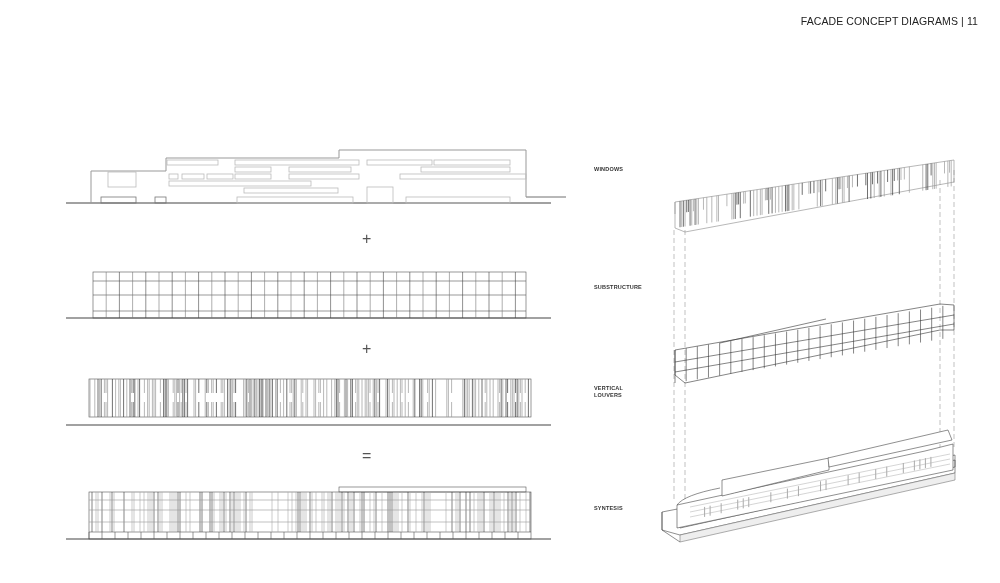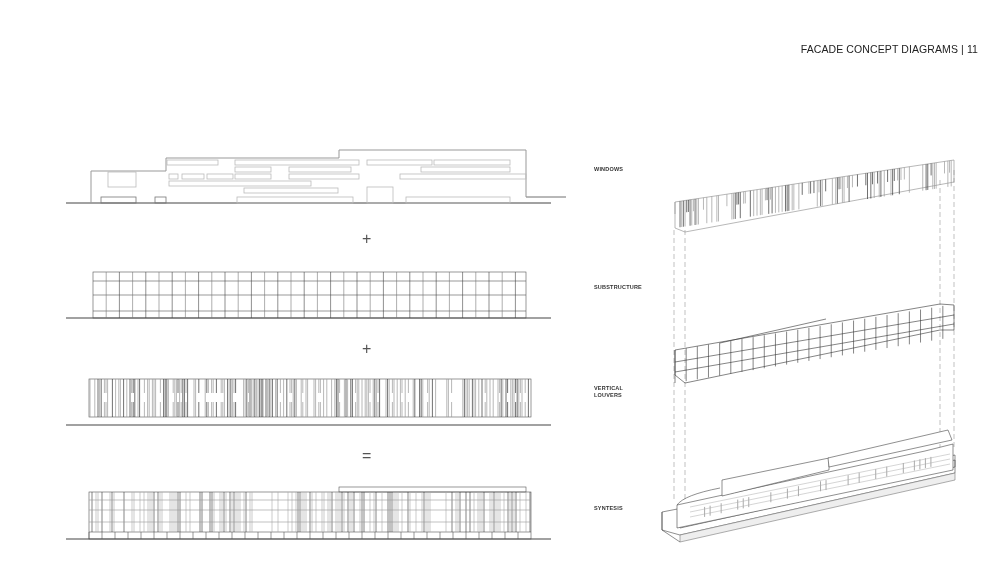--- a/index.html
+++ b/index.html
@@ -1,17 +1,17 @@
 <!DOCTYPE html>
 <html><head>
 <meta charset="utf-8">
 <style>
   html,body{margin:0;padding:0;background:#fff;}
   body{width:1000px;height:583px;position:relative;overflow:hidden;font-family:"Liberation Sans",sans-serif;color:#222;}
-  .page-title{position:absolute;right:22px;top:43px;font-size:10.5px;letter-spacing:0.1px;color:#222;text-align:right;}
+  .page-title{position:absolute;right:22px;top:15px;font-size:10.5px;letter-spacing:0.1px;color:#222;text-align:right;}
   .row-label{position:absolute;left:594px;font-size:5.5px;font-weight:bold;letter-spacing:0.2px;line-height:7px;color:#333;}
   .op{position:absolute;left:362px;font-size:16px;color:#555;font-weight:300;line-height:16px;}
   svg{position:absolute;left:0;top:0;}
 </style>
 </head>
 <body>
 
 <div class="page-title">FACADE CONCEPT DIAGRAMS | 11</div>
 
 <div class="row-label" style="top:166px">WINDOWS</div>

